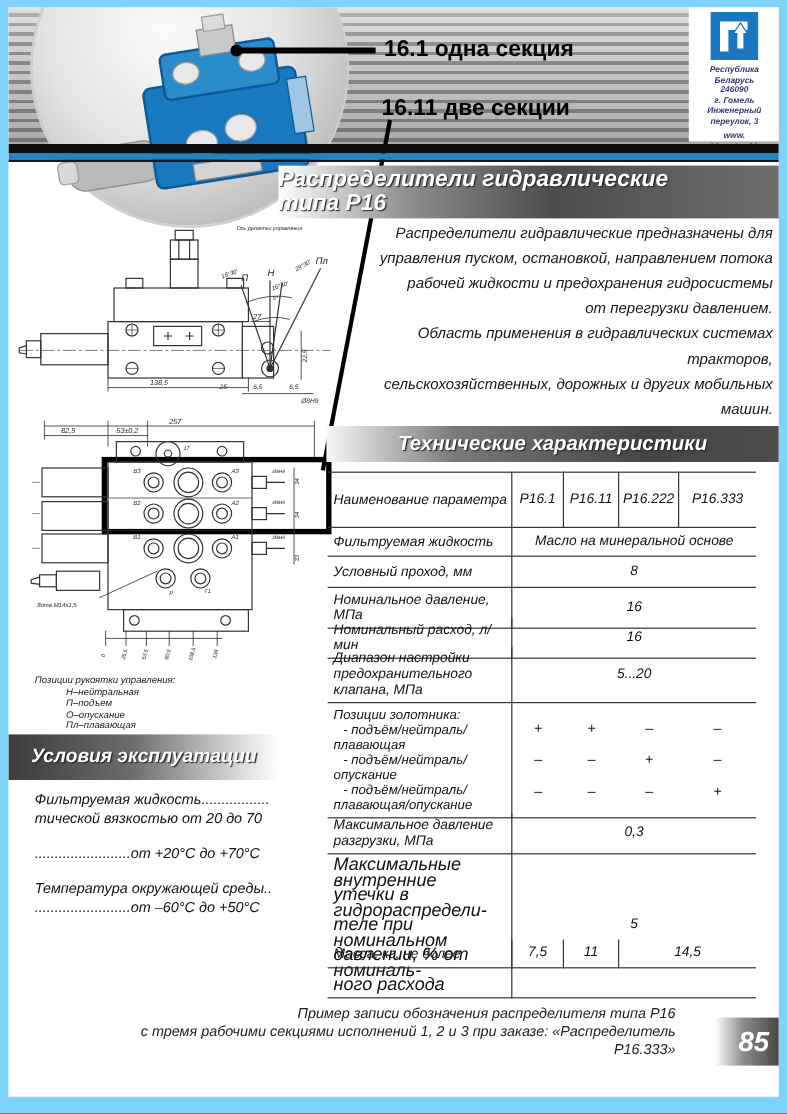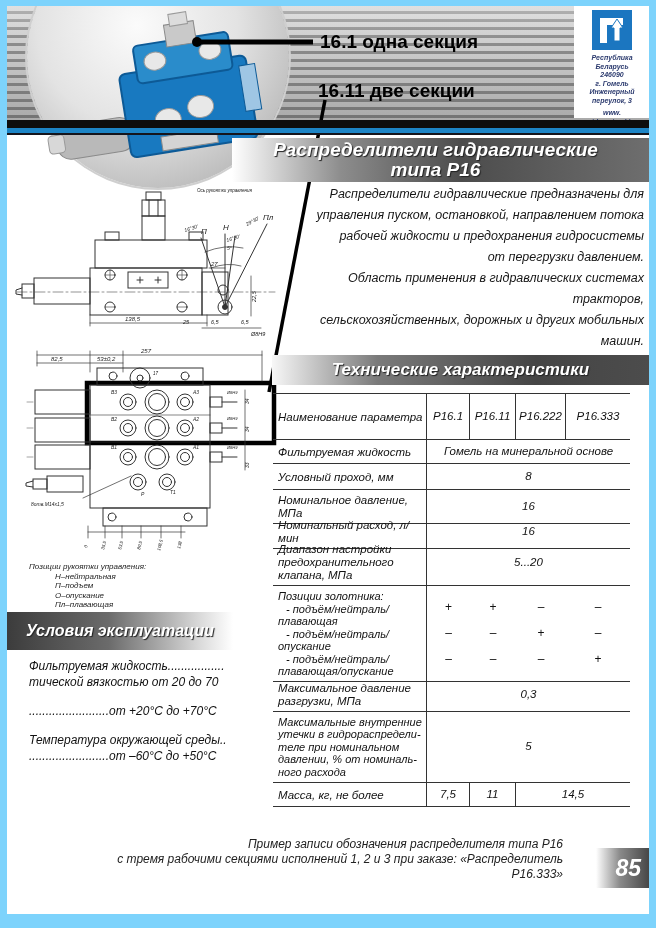--- a/index.html
+++ b/index.html
@@ -21,21 +21,21 @@
     box-shadow:0 0 0 2px #cfcfcf;}
 
   .callout-label{font-weight:bold;font-size:19px;color:#000;white-space:nowrap;}
 
   .logo-panel{left:567px;top:0;width:76px;height:112px;background:#fff;text-align:center;}
   .logo-addr{font:italic bold 7px/8.5px "Liberation Sans",sans-serif;color:#2b3a6e;}
   .logo-site{font:italic bold 7px/8.5px "Liberation Sans",sans-serif;color:#2b3a6e;margin-top:4px;}
 
   .hdr-banner{left:225px;top:132px;width:417px;height:44px;
     background:linear-gradient(90deg,#ffffff 0%,#8d8d8d 26%,#4c4c4c 55%,#6e6e6e 100%);
-    color:#fff;text-align:center;padding:2px 10px 0 0;box-sizing:border-box;
+    color:#fff;text-align:left;padding:2px 10px 0 0;box-sizing:border-box;
     font:italic bold 19px/20px "Liberation Sans",sans-serif;
     text-shadow:1px 1px 1px #222;}
 
   .intro{left:285px;top:178px;width:352px;text-align:right;
     font:italic 12.5px/21px "Liberation Sans",sans-serif;color:#161616;}
 
   .tech-banner{left:265px;top:349px;width:377px;height:30px;
     background:linear-gradient(90deg,#f7f7f7 0%,#7a7a7a 28%,#454545 70%,#4c4c4c 100%);
     color:#fff;text-align:center;
     font:italic bold 17px/30px "Liberation Sans",sans-serif;text-shadow:1px 1px 1px #222;}
@@ -341,21 +341,21 @@
 
       <div class="trow" style="height:47px;">
         <div class="lab bt bb br">Наименование параметра</div>
         <div class="mid bt bb br">Р16.1</div>
         <div class="mid bt bb br">Р16.11</div>
         <div class="mid bt bb br">Р16.222</div>
         <div class="mid bt bb">Р16.333</div>
       </div>
       <div class="trow" style="height:24px;">
         <div class="lab bb br">Фильтруемая жидкость</div>
-        <div class="val bb">Гомель на минеральной основе</div>
+        <div class="val bb">Масло на минеральной основе</div>
       </div>
       <div class="trow" style="height:26px;">
         <div class="lab bb br">Условный проход, мм</div>
         <div class="val bb">8</div>
       </div>
       <div class="trow" style="height:25px;">
         <div class="lab bb br">Номинальное давление,  МПа</div>
         <div class="val bb">16</div>
       </div>
       <div class="trow" style="height:24px;">
@@ -403,21 +403,21 @@
         </div>
       </div>
       <div class="trow" style="height:33px;">
         <div class="lab bb br">
           <div>Максимальное давление</div>
           <div>разгрузки, МПа</div>
         </div>
         <div class="val bb">0,3</div>
       </div>
       <div class="trow" style="height:72px;">
-        <div class="lab bb br" style="font-size:11px;line-height:12.5px;">
+        <div class="lab bb br" style="font-size:15px;line-height:12.5px;">
           <div>Максимальные внутренние</div>
           <div>утечки в гидрораспредели-</div>
           <div>теле при номинальном</div>
           <div>давлении, % от номиналь-</div>
           <div>ного расхода</div>
         </div>
         <div class="val bb">5</div>
       </div>
       <div class="trow" style="height:24px;">
         <div class="lab bb br">Масса, кг, не более</div>

